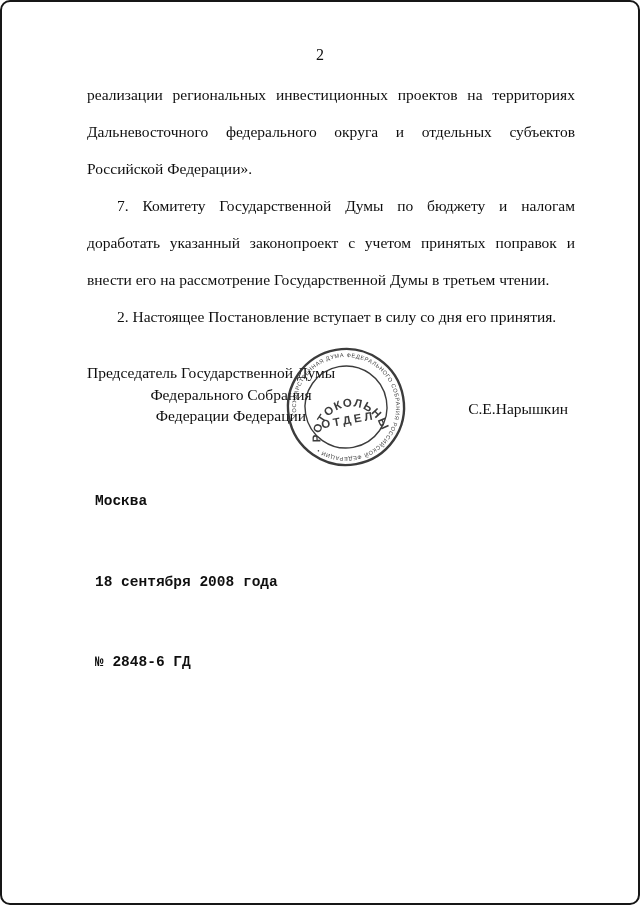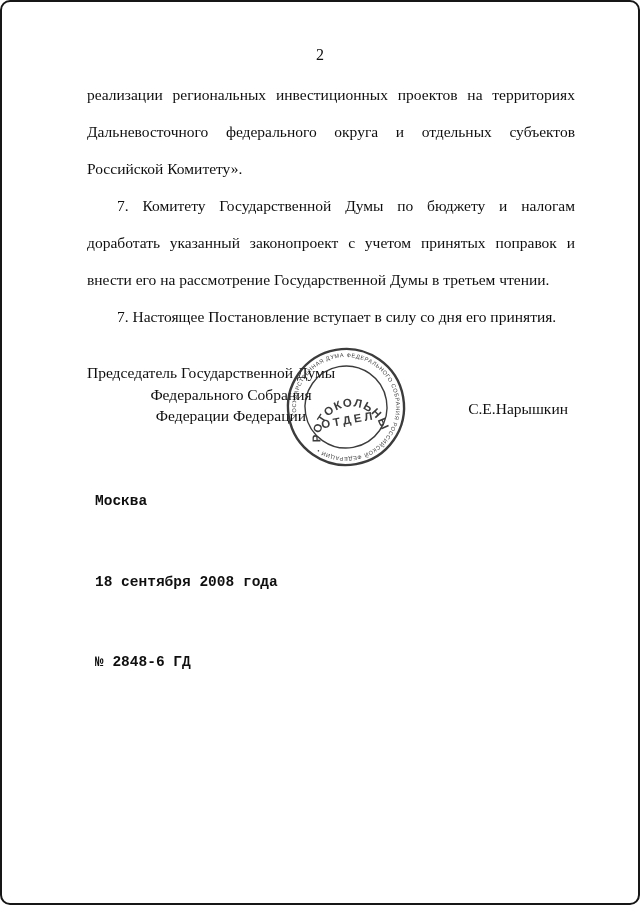--- a/index.html
+++ b/index.html
@@ -87,23 +87,23 @@
   }
 </style>
 </head>
 <body>
 
 <div class="page">
 
   <div class="page-number">2</div>
 
   <div class="body-text">
-    <p>реализации региональных инвестиционных проектов на территориях Дальневосточного федерального округа и отдельных субъектов Российской Комитету».</p>
+    <p>реализации региональных инвестиционных проектов на территориях Дальневосточного федерального округа и отдельных субъектов Российской Федерации».</p>
     <p class="indented">7. Комитету Государственной Думы по бюджету и налогам доработать указанный законопроект с учетом принятых поправок и внести его на рассмотрение Государственной Думы в третьем чтении.</p>
-    <p class="indented">7. Настоящее Постановление вступает в силу со дня его принятия.</p>
+    <p class="indented">2. Настоящее Постановление вступает в силу со дня его принятия.</p>
   </div>
 
   <div class="sig-block">
     <div class="sig-line-first">Председатель Государственной Думы</div>
     <div class="sig-line-centered">Федерального Собрания</div>
     <div class="sig-line-centered">Федерации Федерации</div>
   </div>
 
   <div class="sig-name">С.Е.Нарышкин</div>
 

